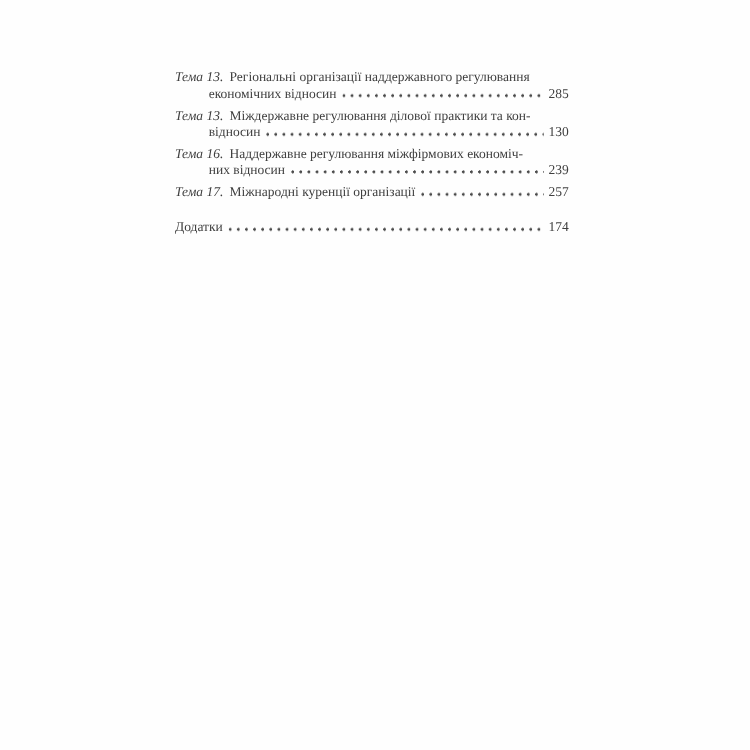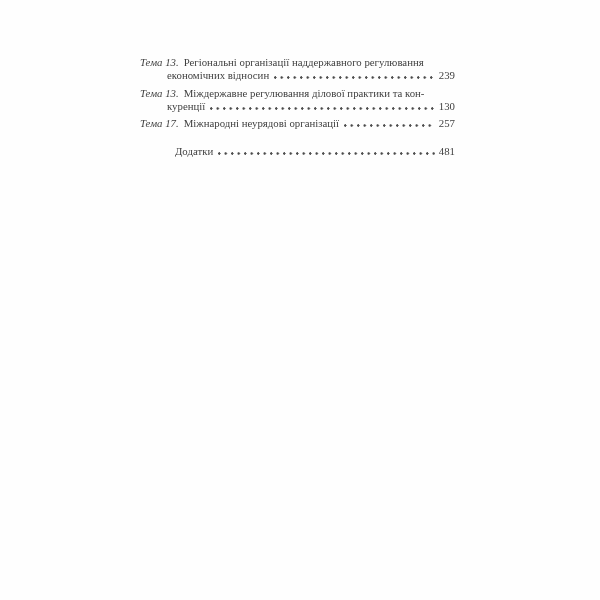--- a/index.html
+++ b/index.html
@@ -19,21 +19,21 @@
   .toc {
     position: absolute;
     left: 140px;
     top: 56px;
     width: 315px;
     color: #3f3f3f;
     font-size: 10.8px;
     line-height: 13px;
   }
   .entry { margin-bottom: 4.5px; }
-  .entry.appendix { margin-top: 15px; margin-left: 35px; }
+  .entry.appendix { margin-top: 15px; }
   .line { white-space: nowrap; }
   .line-last {
     display: flex;
     align-items: baseline;
     text-align: right;
   }
   .line-last.indented { padding-left: 27px; }
   .label {
     font-style: italic;
     margin-right: 5px;
@@ -58,48 +58,58 @@
 <div class="page">
   <div class="toc" style="color: rgb(63, 63, 63);">
 
     <div class="entry">
       <div class="line line-first">
         <span class="label">Тема 13.</span><span class="title">Регіональні організації наддержавного регулювання</span>
       </div>
       <div class="line line-last indented">
         <span class="title">економічних відносин</span>
         <span class="leader"></span>
-        <span class="pagenum">239</span>
+        <span class="pagenum">285</span>
       </div>
     </div>
 
 
     <div class="entry">
       <div class="line line-first">
         <span class="label">Тема 13.</span><span class="title">Міждержавне регулювання ділової практики та кон-</span>
       </div>
       <div class="line line-last indented">
-        <span class="title">куренції</span>
+        <span class="title">відносин</span>
         <span class="leader"></span>
         <span class="pagenum">130</span>
       </div>
     </div>
 
+    <div class="entry">
+      <div class="line line-first">
+        <span class="label">Тема 16.</span><span class="title">Наддержавне регулювання міжфірмових економіч-</span>
+      </div>
+      <div class="line line-last indented">
+        <span class="title">них відносин</span>
+        <span class="leader"></span>
+        <span class="pagenum">239</span>
+      </div>
+    </div>
 
     <div class="entry">
       <div class="line line-last">
         <span class="label">Тема 17.</span>
-        <span class="title">Міжнародні неурядові організації</span>
+        <span class="title">Міжнародні куренції організації</span>
         <span class="leader"></span>
         <span class="pagenum">257</span>
       </div>
     </div>
 
     <div class="entry appendix">
       <div class="line line-last">
         <span class="title">Додатки</span>
         <span class="leader"></span>
-        <span class="pagenum">481</span>
+        <span class="pagenum">174</span>
       </div>
     </div>
 
   </div>
 </div>
 
 </body></html>

